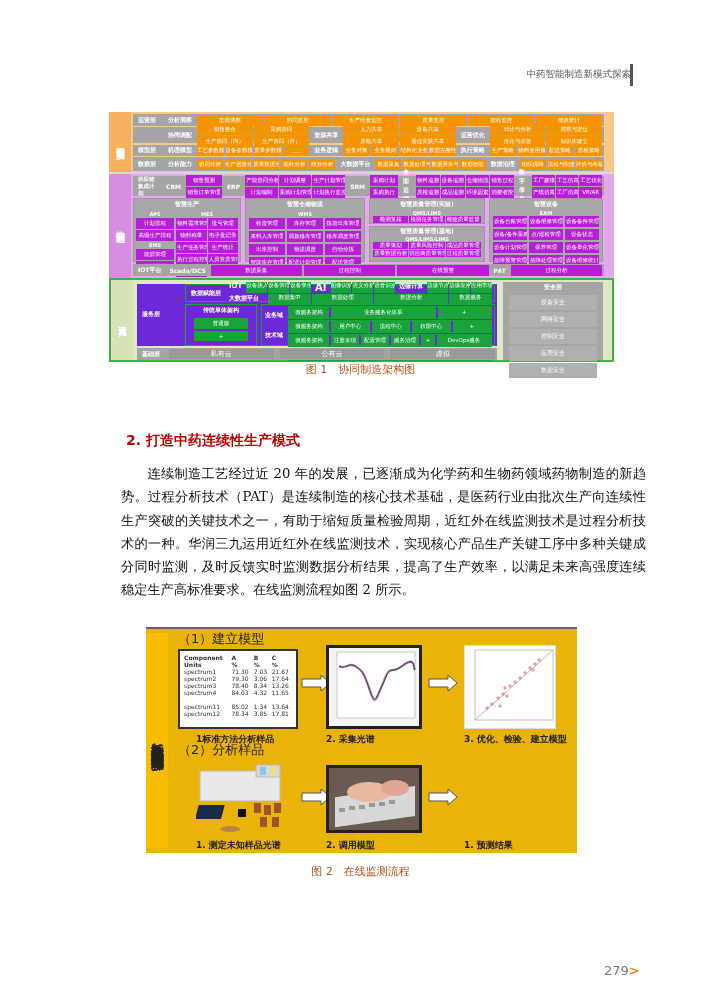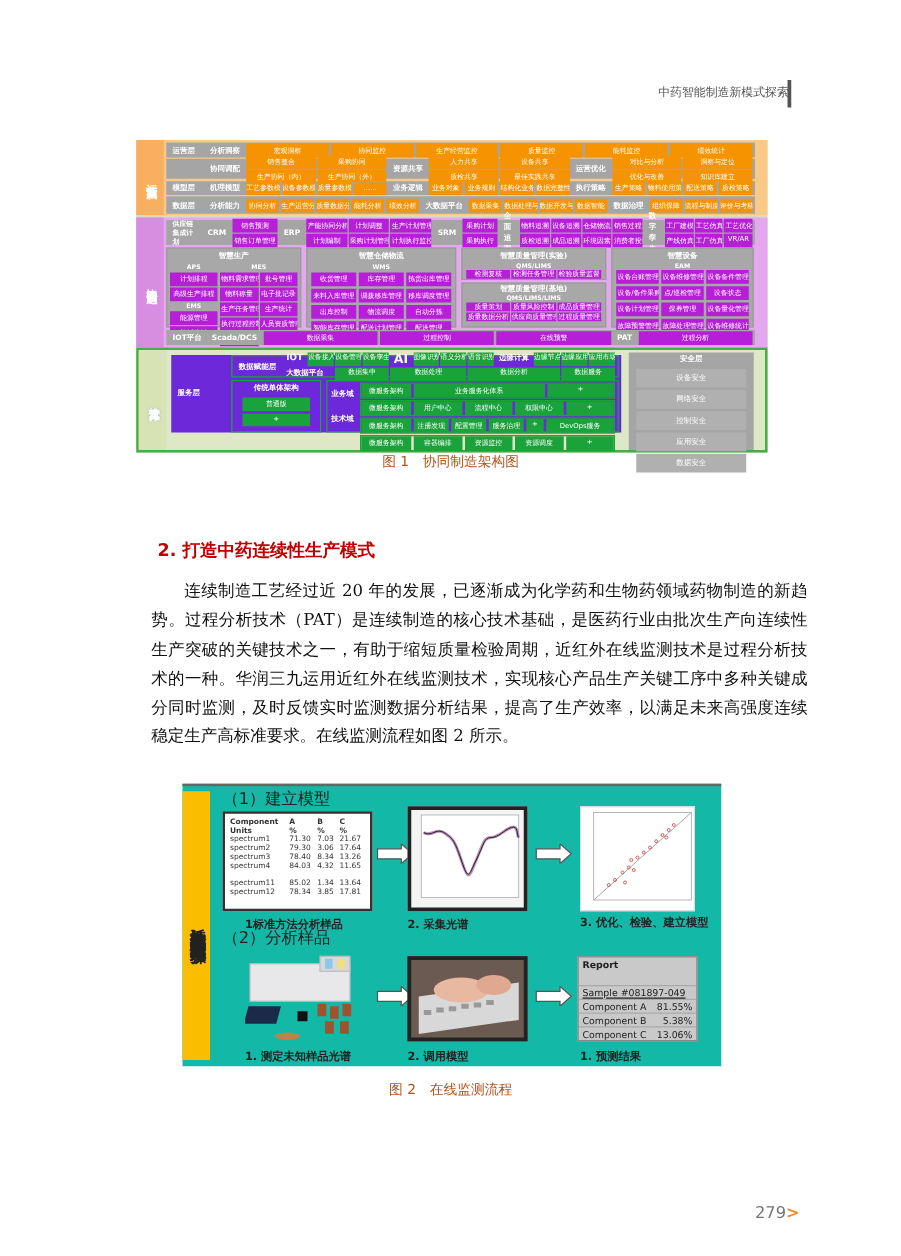--- a/index.html
+++ b/index.html
@@ -25,21 +25,21 @@
   .gbox { position: absolute; background: #a8a8a8; border: 1px solid #9a9a9a; }
   .gtitle { text-align: center; font-size: 6px; color: #fff; font-weight: bold; padding: 1px 0; }
   .sec-box { background: #b0b0b0; text-align: center; color: #fff; font-size: 6px; padding: 3px 0; margin: 2px 6px; }
 
   .caption { position: absolute; left: 0; width: 721px; text-align: center; color: #b4531b; font-size: 11px; }
   .section-title { position: absolute; left: 126px; top: 432px; font-size: 14px; color: #c00000; font-weight: bold; }
   .body-text { position: absolute; left: 100px; top: 462px; width: 525px; font-family: "DejaVu Serif", serif; font-size: 13.2px; line-height: 23.3px; color: #111; text-align: justify; margin-left: 21px; }
   .body-text p { text-indent: 2em; }
 
   
-  .fig2 { position: absolute; left: 146px; top: 627px; width: 431px; height: 226px; background: #14b8a6; border-top: 2px solid #666; }
+  .fig2 { position: absolute; left: 146px; top: 627px; width: 431px; height: 226px; background: #eab308; border-top: 2px solid #666; }
   .vbar { position: absolute; left: 0; top: 4px; width: 22px; height: 215px; background: #fbbd00; font-weight: bold; font-size: 13px; color: #222; writing-mode: vertical-rl; text-align: center; line-height: 22px; letter-spacing: 1px; }
   .step-title { position: absolute; font-size: 13px; color: #222; }
   .step-label { position: absolute; font-size: 9px; font-weight: bold; color: #222; }
   .tbl-img { position: absolute; left: 32px; top: 20px; width: 120px; height: 80px; border: 2px solid #333; padding: 3px; background: #fff; }
   .tbl-img table { width: 100%; border-collapse: collapse; font-size: 6px; color: #333; }
   .tbl-img th { font-weight: bold; text-align: left; }
   .tbl-img td, .tbl-img th { padding: 0 1px; line-height: 7px; }
   .arrow { position: absolute; width: 30px; height: 16px; }
   .img-frame { position: absolute; border: 3px solid #222; background: #f4f4f4; }
   .report { position: absolute; left: 316px; top: 136px; width: 96px; height: 68px; background: #c9c9c9; border: 1px solid #888; font-size: 7.5px; color: #222; }
@@ -341,20 +341,26 @@
             <div class="cell-g" style="width:40px">微服务架构</div>
             <div class="cell-g" style="flex:1">容器编排</div>
             <div class="cell-g" style="flex:1">资源监控</div>
             <div class="cell-g" style="flex:1">资源调度</div>
             <div class="cell-g" style="flex:1">+</div>
           </div>
         </div>
       </div>
     </div>
 
+    <div style="position:absolute;left:26px;top:68px;width:360px;height:12px;background:#a5a5a5;display:flex;align-items:center;gap:6px;padding:0 2px;">
+      <span class="rlabel">基础层</span>
+      <div style="flex:1;background:#9a9a9a;text-align:center;font-size:7px">私有云</div>
+      <div style="flex:1;background:#9a9a9a;text-align:center;font-size:7px">公有云</div>
+      <div style="flex:1;background:#9a9a9a;text-align:center;font-size:7px">虚拟</div>
+    </div>
 
     <div style="position:absolute;left:392px;top:2px;width:100px;height:78px;background:#a5a5a5;">
       <div class="gtitle">安全层</div>
       <div class="sec-box">设备安全</div>
       <div class="sec-box">网络安全</div>
       <div class="sec-box">控制安全</div>
       <div class="sec-box">应用安全</div>
       <div class="sec-box">数据安全</div>
     </div>
   </div>
@@ -518,38 +524,20 @@
       <ellipse cx="40" cy="24" rx="22" ry="10" fill="#e8b8a0"></ellipse>
       <ellipse cx="66" cy="20" rx="14" ry="8" fill="#e0a890"></ellipse>
     </svg>
   </div>
   <div class="step-label" style="left:180px;top:210px">2. 调用模型</div>
 
   <svg class="arrow" style="left:282px;top:160px" viewBox="0 0 30 16">
       <path d="M1 4 H20 V0 L29 8 L20 16 V12 H1 Z" fill="#fff" stroke="#555" stroke-width="1"></path>
     </svg>
 
-  <div class="report">
-    <div style="font-weight:bold;padding:1px 3px;height:22px">Report</div>
-    <div class="report-row" style="text-decoration:underline">
-        <span>Sample #081897-049</span>
-      </div>
-    <div class="report-row">
-        <span>Component A</span>
-        <span>81.55%</span>
-      </div>
-    <div class="report-row">
-        <span>Component B</span>
-        <span>5.38%</span>
-      </div>
-    <div class="report-row">
-        <span>Component C</span>
-        <span>13.06%</span>
-      </div>
-  </div>
   <div class="step-label" style="left:318px;top:210px">1. 预测结果</div>
 </div>
 
 <div class="caption" style="top:864px">图 2　在线监测流程</div>
 
 <div class="page-num">
   <span>279</span><span class="arr">&gt;</span>
 </div>
 
 </body></html>

